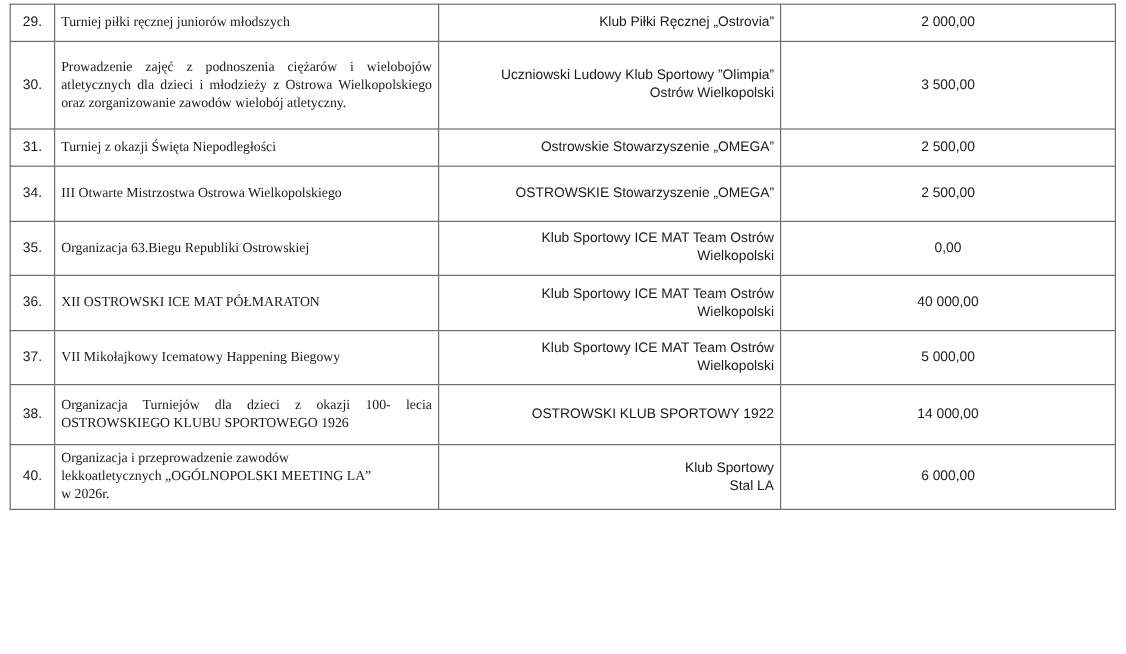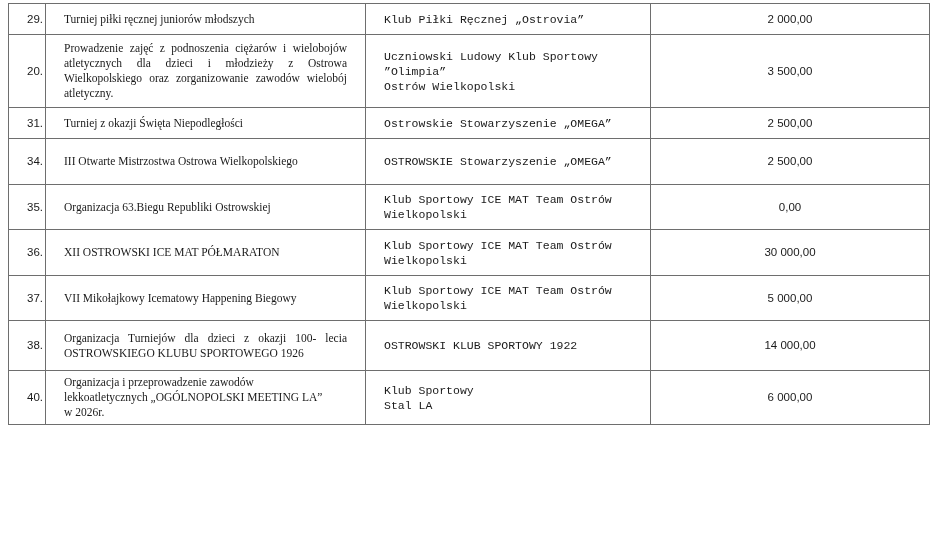--- a/index.html
+++ b/index.html
@@ -20,40 +20,39 @@
     table-layout: fixed;
     margin: 3px 0 0 8px;
     width: 921px;
   }
   table.grant-table td {
     border: 1px solid #6e6e6e;
     font-size: 11.5px;
     line-height: 15px;
     color: #1a1a1a;
     vertical-align: middle;
-    padding: 2px 18px;
+    padding: 2px 5px;
     overflow: hidden;
   }
   col.c-no     { width: 37px; }
   col.c-task   { width: 320px; }
   col.c-club   { width: 285px; }
   col.c-amount { width: 279px; }
 
   td.cell-no {
     text-align: center;
   }
   td.cell-task {
     text-align: justify;
     white-space: pre-line;
     font-family: Liberation Serif, serif;
   }
   td.cell-club {
-    text-align: left;
+    text-align: right;
     white-space: pre-line;
-    font-family: Liberation Mono, monospace;
   }
   td.cell-amount {
     text-align: center;
   }
 
   
   tr:nth-child(1)  td { height: 26px; }
   tr:nth-child(2)  td { height: 68px; }
   tr:nth-child(3)  td { height: 26px; }
   tr:nth-child(4)  td { height: 41px; }
@@ -78,21 +77,21 @@
         <col class="c-amount">
     </colgroup>
     <tbody>
       <tr>
         <td class="cell-no">29.</td>
         <td class="cell-task">Turniej piłki ręcznej juniorów młodszych</td>
         <td class="cell-club">Klub Piłki Ręcznej „Ostrovia”</td>
         <td class="cell-amount">2 000,00</td>
       </tr>
       <tr>
-        <td class="cell-no">20.</td>
+        <td class="cell-no">30.</td>
         <td class="cell-task">Prowadzenie zajęć z podnoszenia ciężarów i wielobojów atletycznych dla dzieci i młodzieży z Ostrowa Wielkopolskiego oraz zorganizowanie zawodów wielobój atletyczny.</td>
         <td class="cell-club">Uczniowski Ludowy Klub Sportowy ”Olimpia”
 Ostrów Wielkopolski</td>
         <td class="cell-amount">3 500,00</td>
       </tr>
       <tr>
         <td class="cell-no">31.</td>
         <td class="cell-task">Turniej z okazji Święta Niepodległości</td>
         <td class="cell-club">Ostrowskie Stowarzyszenie „OMEGA”</td>
         <td class="cell-amount">2 500,00</td>
@@ -108,21 +107,21 @@
         <td class="cell-task">Organizacja 63.Biegu Republiki Ostrowskiej</td>
         <td class="cell-club">Klub Sportowy ICE MAT Team Ostrów
 Wielkopolski</td>
         <td class="cell-amount">0,00</td>
       </tr>
       <tr>
         <td class="cell-no">36.</td>
         <td class="cell-task">XII OSTROWSKI ICE MAT PÓŁMARATON</td>
         <td class="cell-club">Klub Sportowy ICE MAT Team Ostrów
 Wielkopolski</td>
-        <td class="cell-amount">30 000,00</td>
+        <td class="cell-amount">40 000,00</td>
       </tr>
       <tr>
         <td class="cell-no">37.</td>
         <td class="cell-task">VII Mikołajkowy Icematowy Happening Biegowy</td>
         <td class="cell-club">Klub Sportowy ICE MAT Team Ostrów
 Wielkopolski</td>
         <td class="cell-amount">5 000,00</td>
       </tr>
       <tr>
         <td class="cell-no">38.</td>

